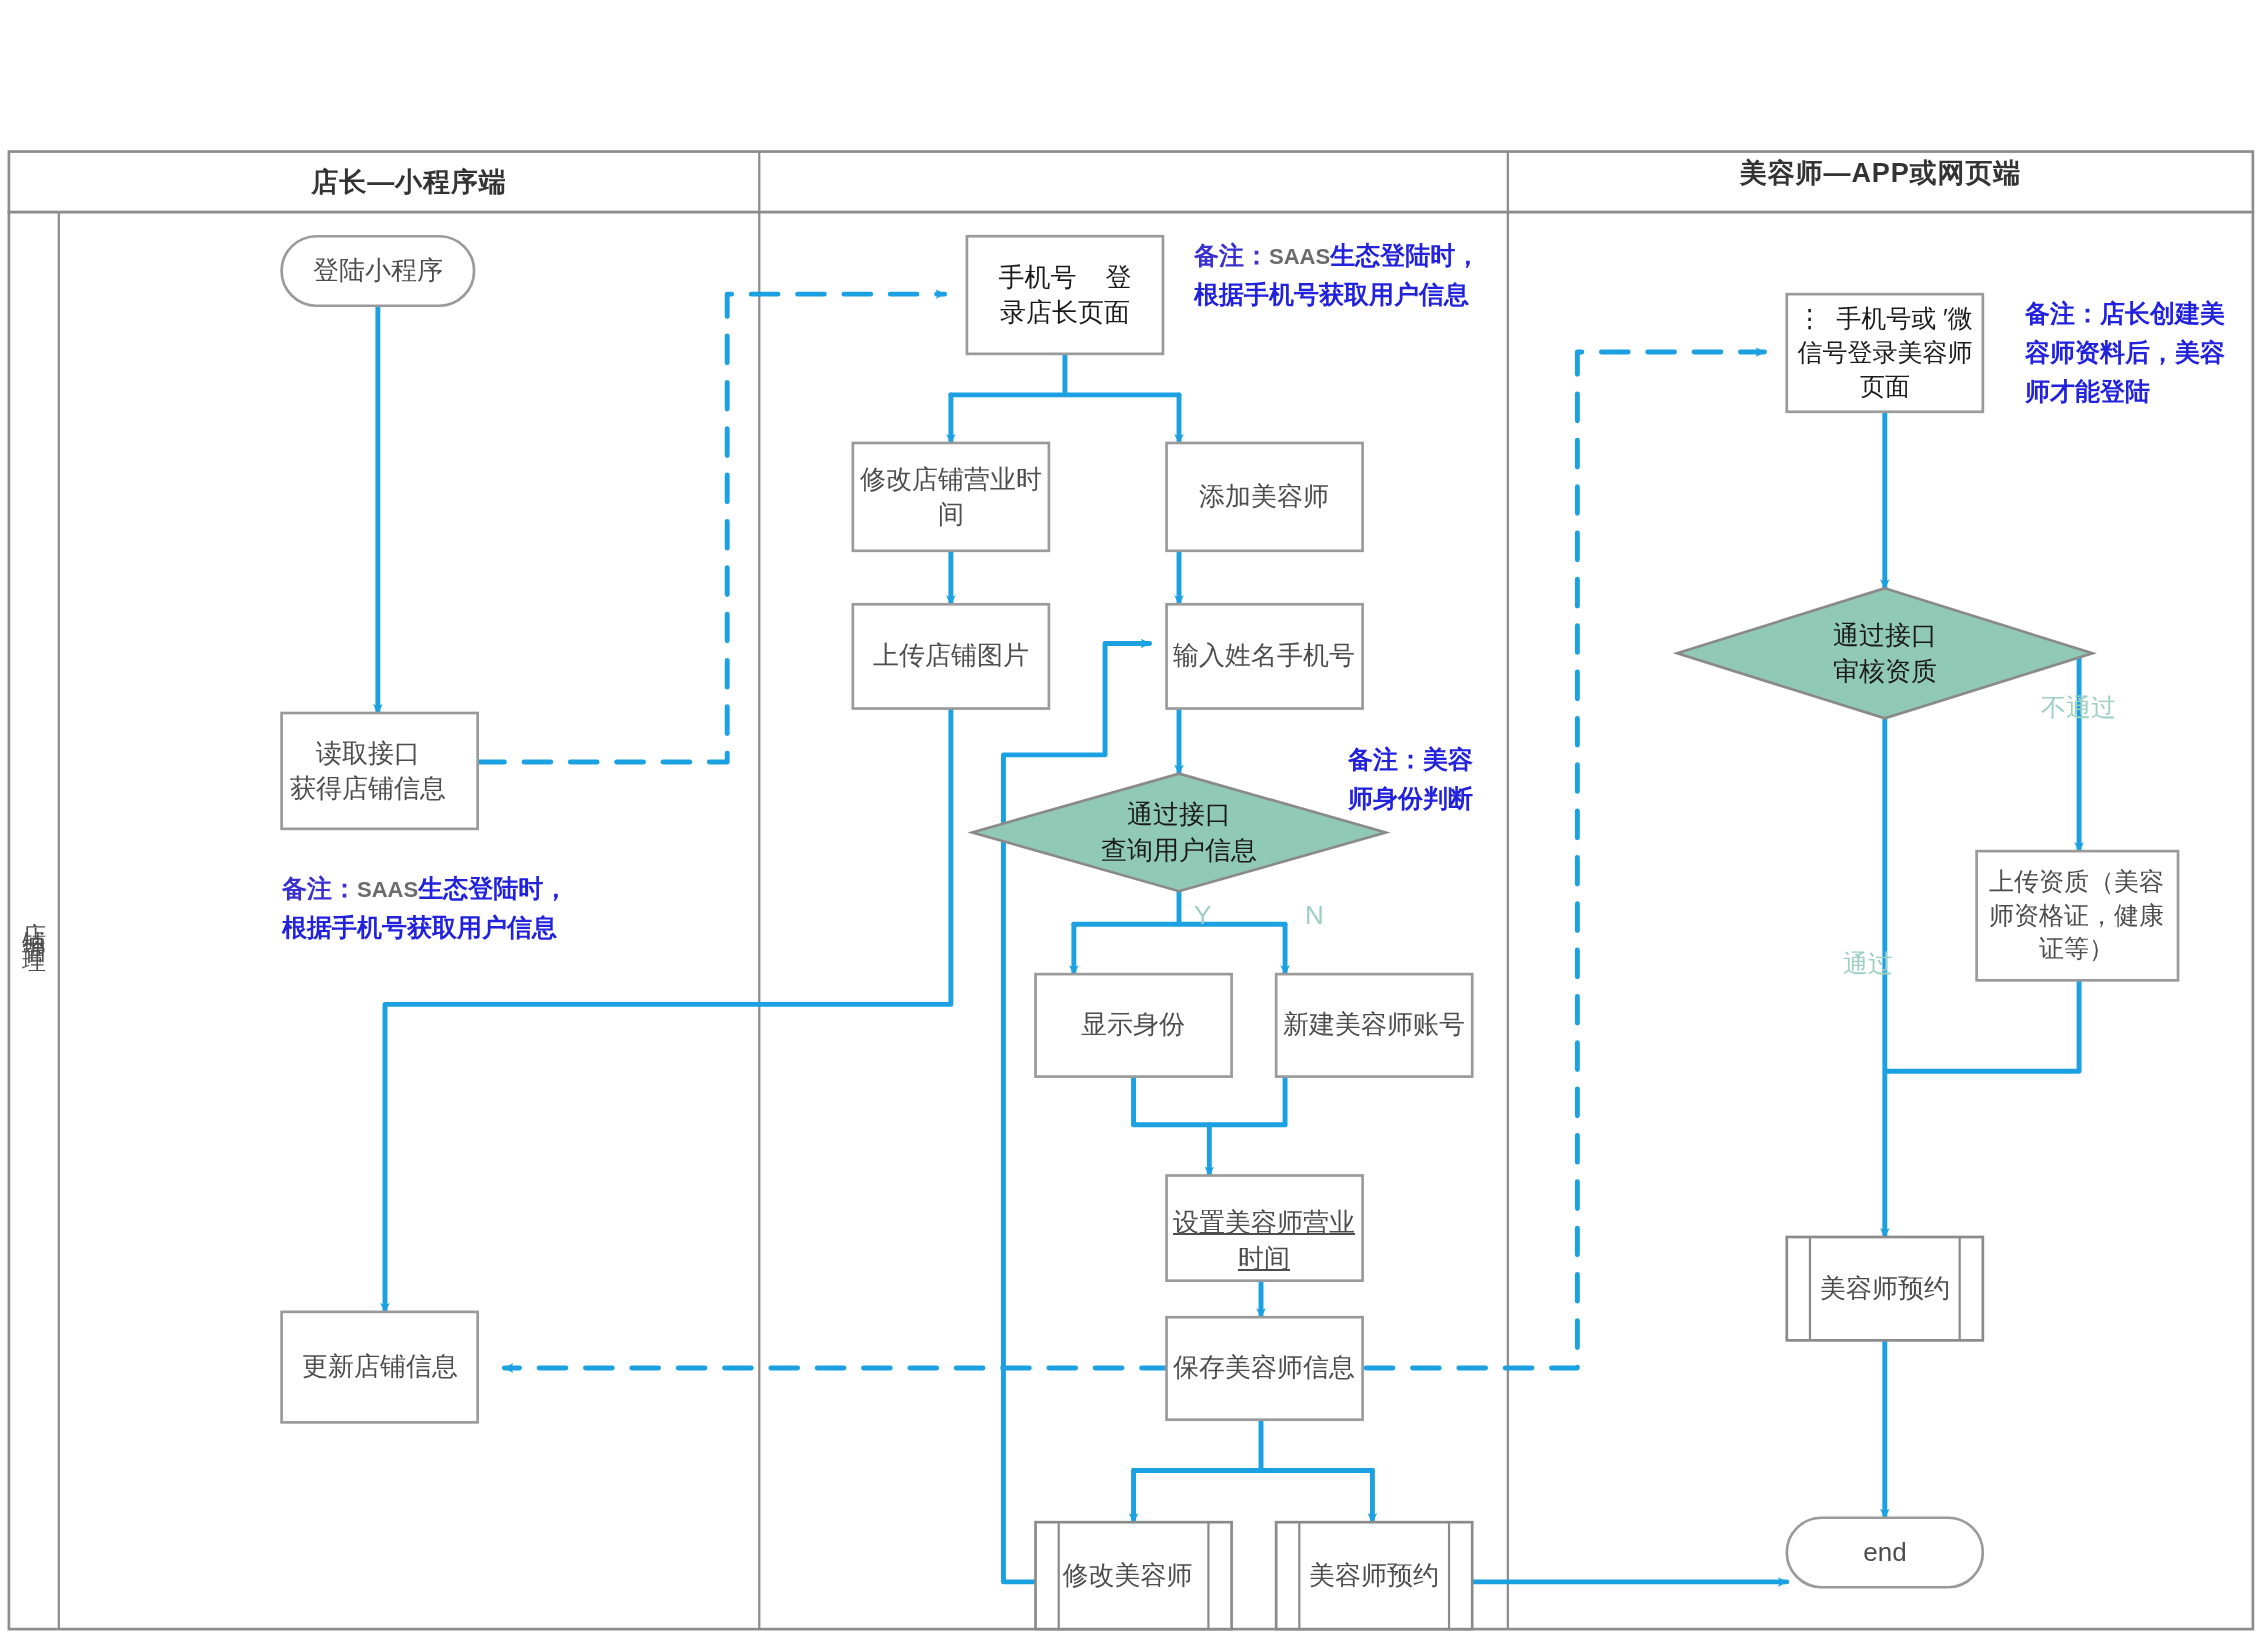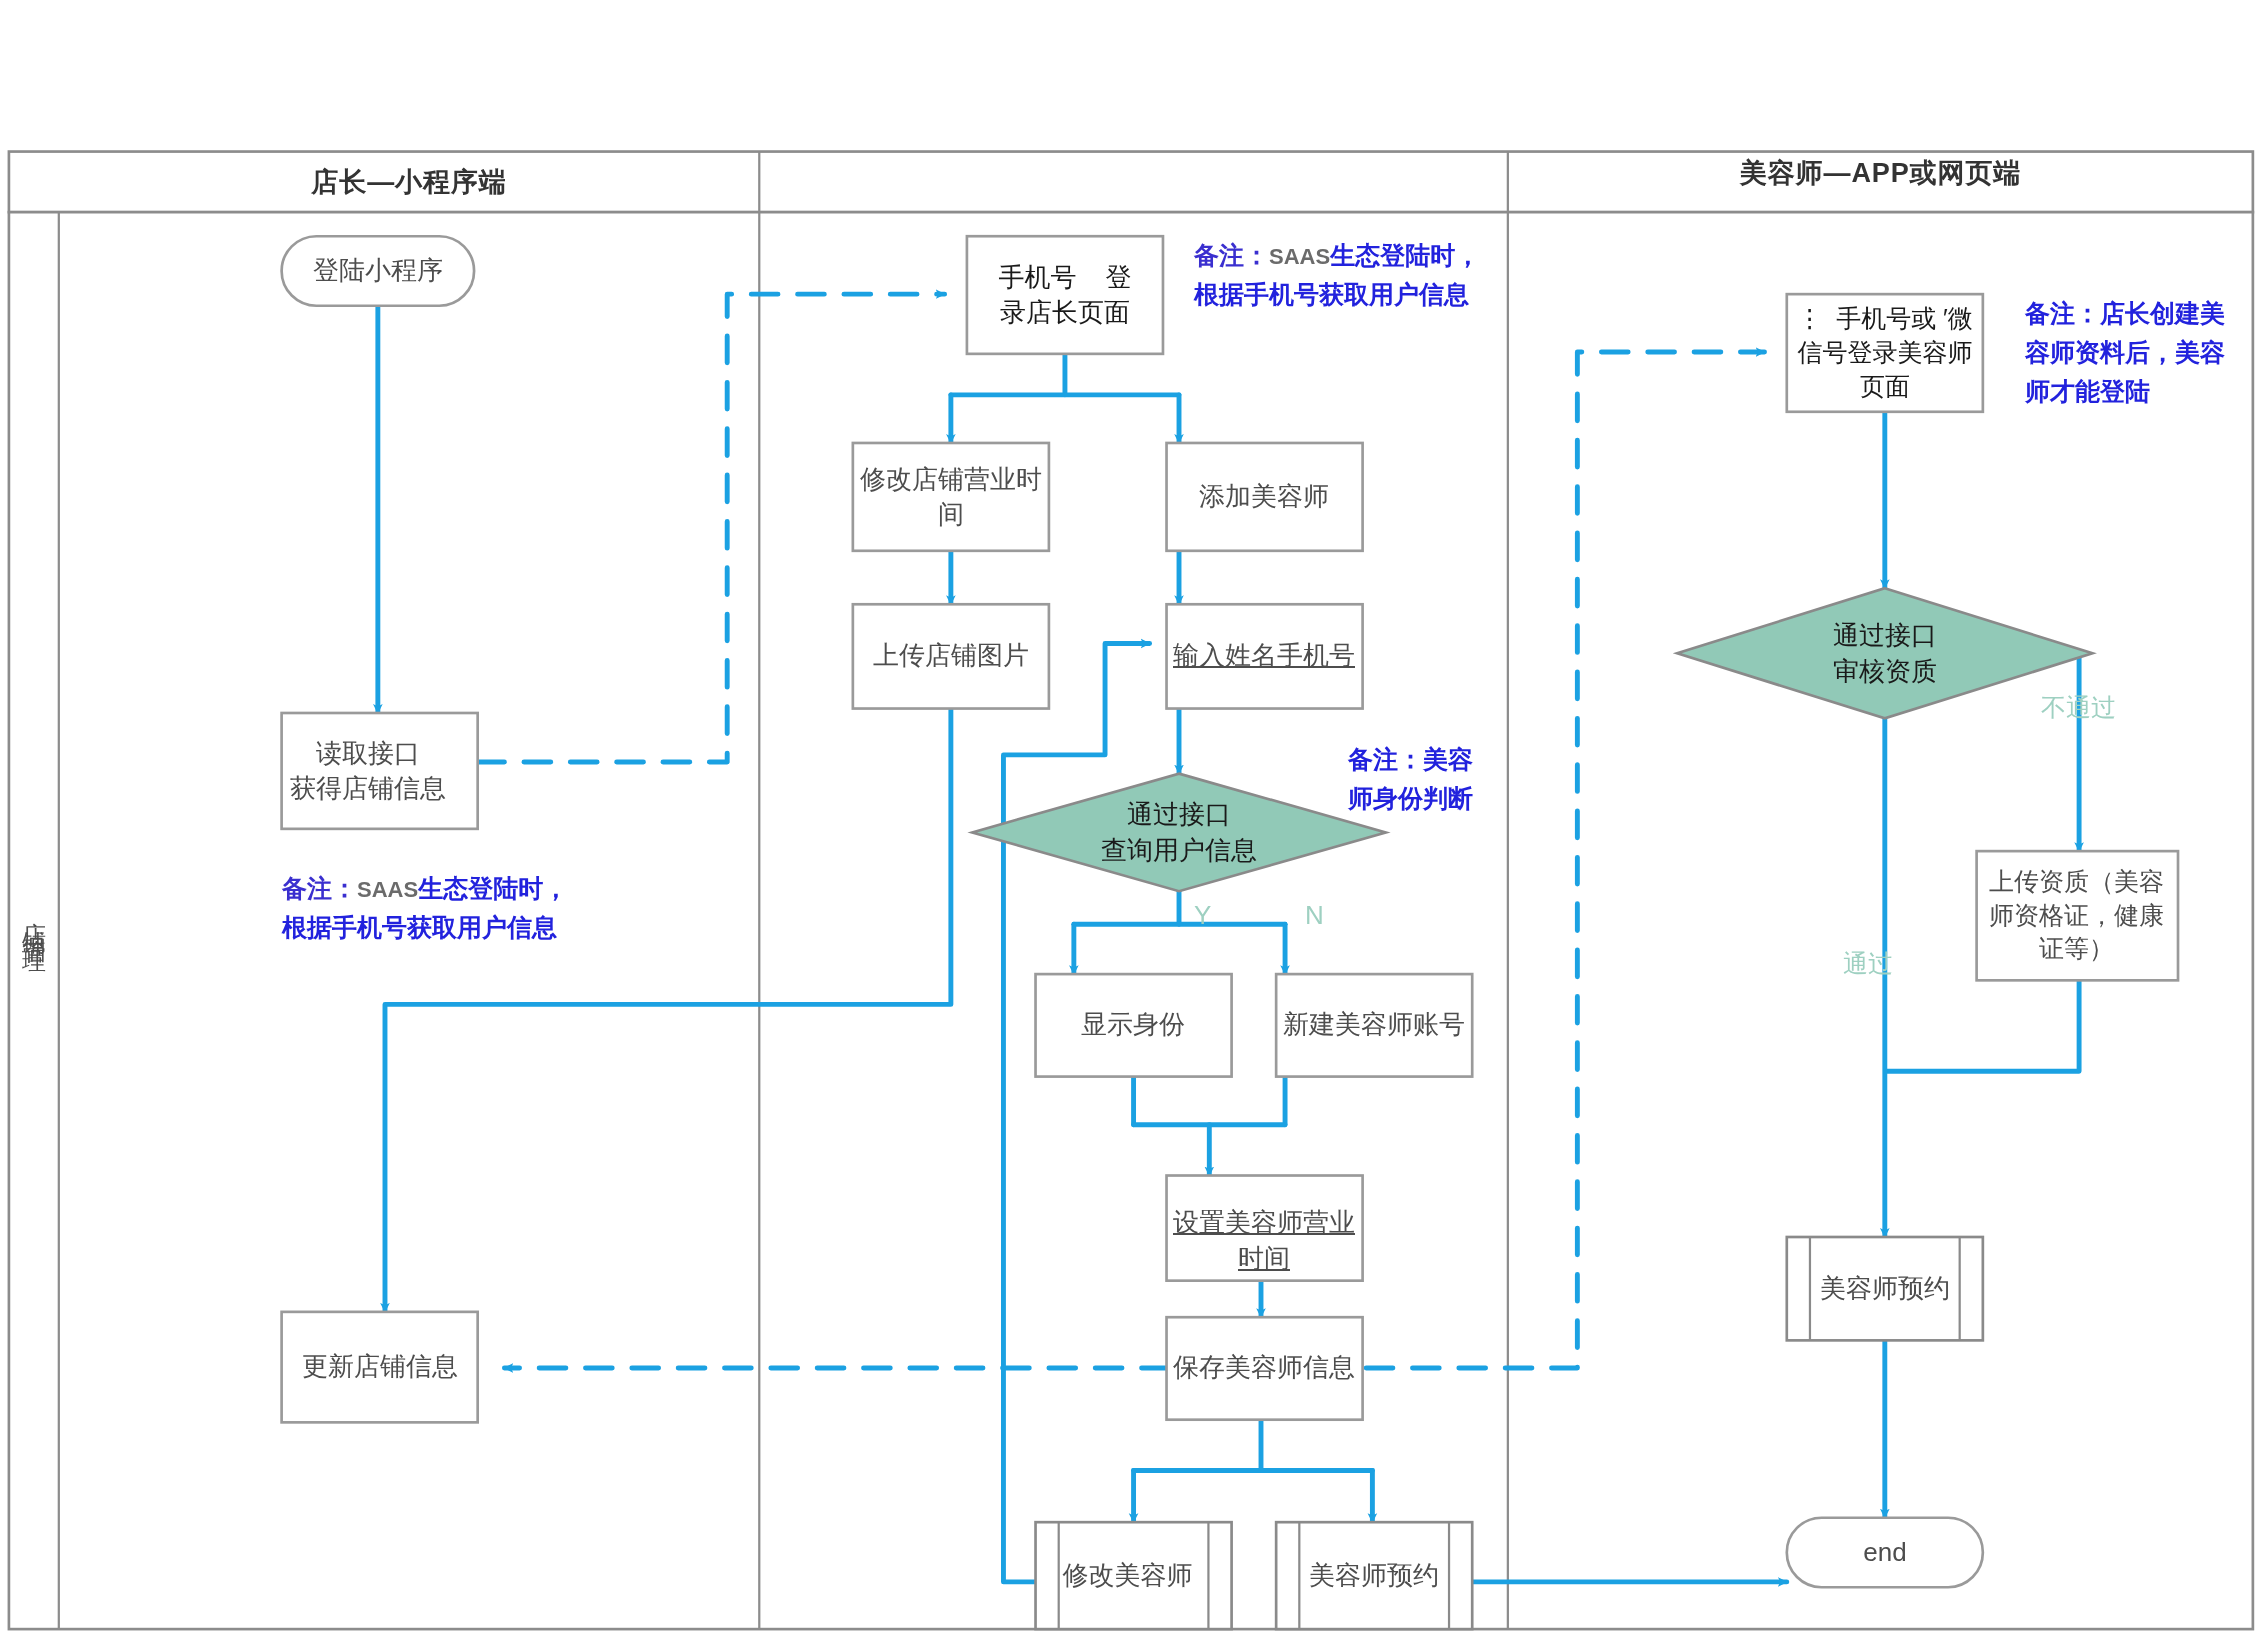--- a/index.html
+++ b/index.html
@@ -197,21 +197,21 @@
   <div class="node-label dark" style="left:967px;top:236px;width:196px;height:118px;">手机号    登
 录店长页面</div>
 
   <div class="node-label" style="left:853px;top:443px;width:196px;height:108px;">修改店铺营业时
 间</div>
 
   <div class="node-label" style="left:853px;top:604px;width:196px;height:104px;">上传店铺图片</div>
 
   <div class="node-label" style="left:1166px;top:443px;width:196px;height:108px;text-align:right;">添加美容师</div>
 
-  <div class="node-label" style="left:1166px;top:604px;width:196px;height:104px;text-decoration:underline;">输入姓名手机号</div>
+  <div class="node-label" style="left:1166px;top:604px;width:196px;height:104px;">输入姓名手机号</div>
 
   <div class="node-label dark" style="left:1081px;top:788px;width:196px;height:89px;">通过接口
 查询用户信息</div>
 
   <div class="node-label" style="left:1035px;top:974px;width:196px;height:102px;">显示身份</div>
 
   <div class="node-label" style="left:1276px;top:974px;width:196px;height:102px;">新建美容师账号</div>
 
   <div class="node-label" style="left:1166px;top:1175px;width:196px;height:131px;text-decoration:underline;">设置美容师营业
 时间</div>

